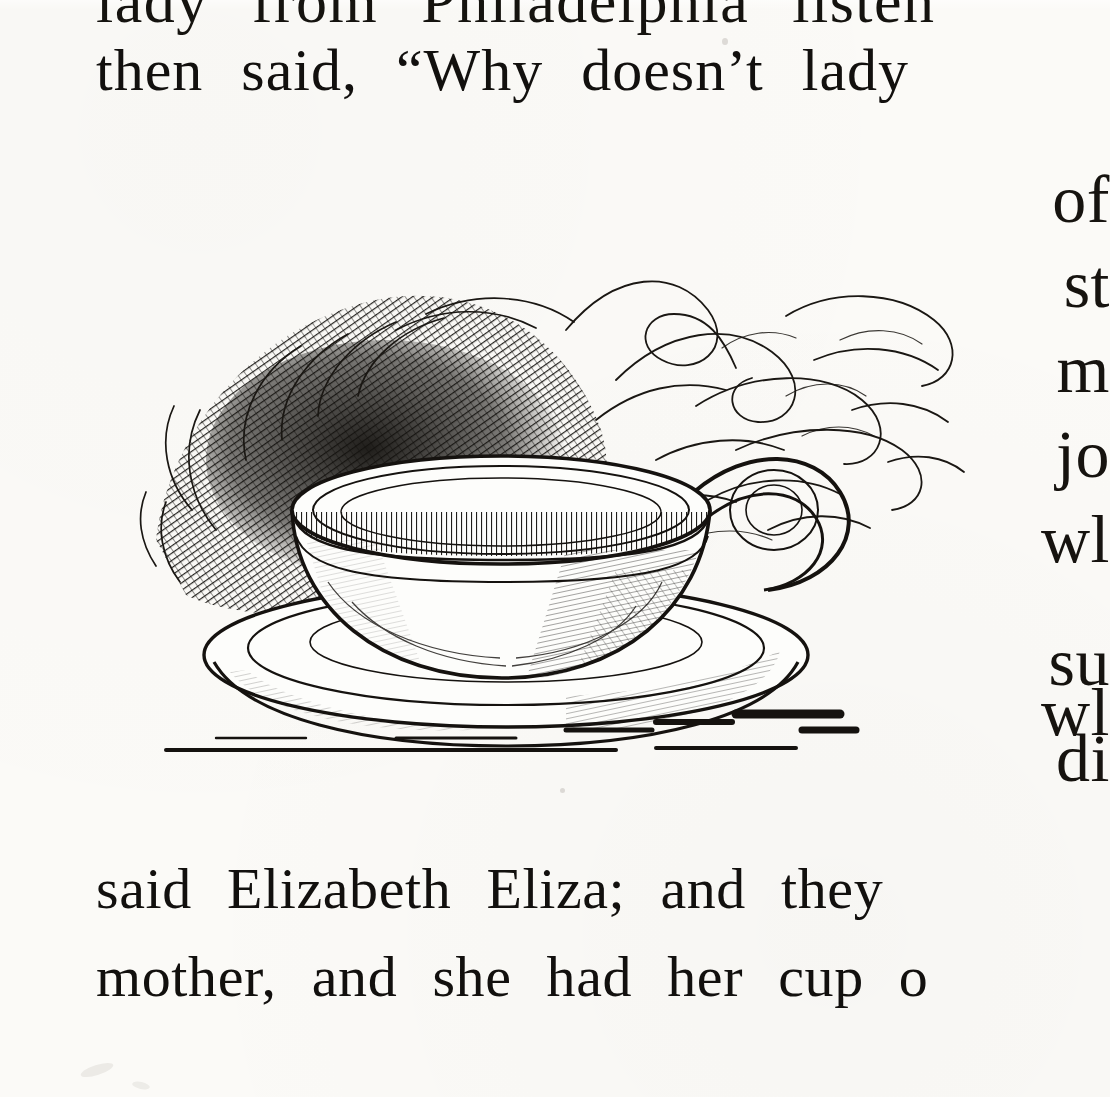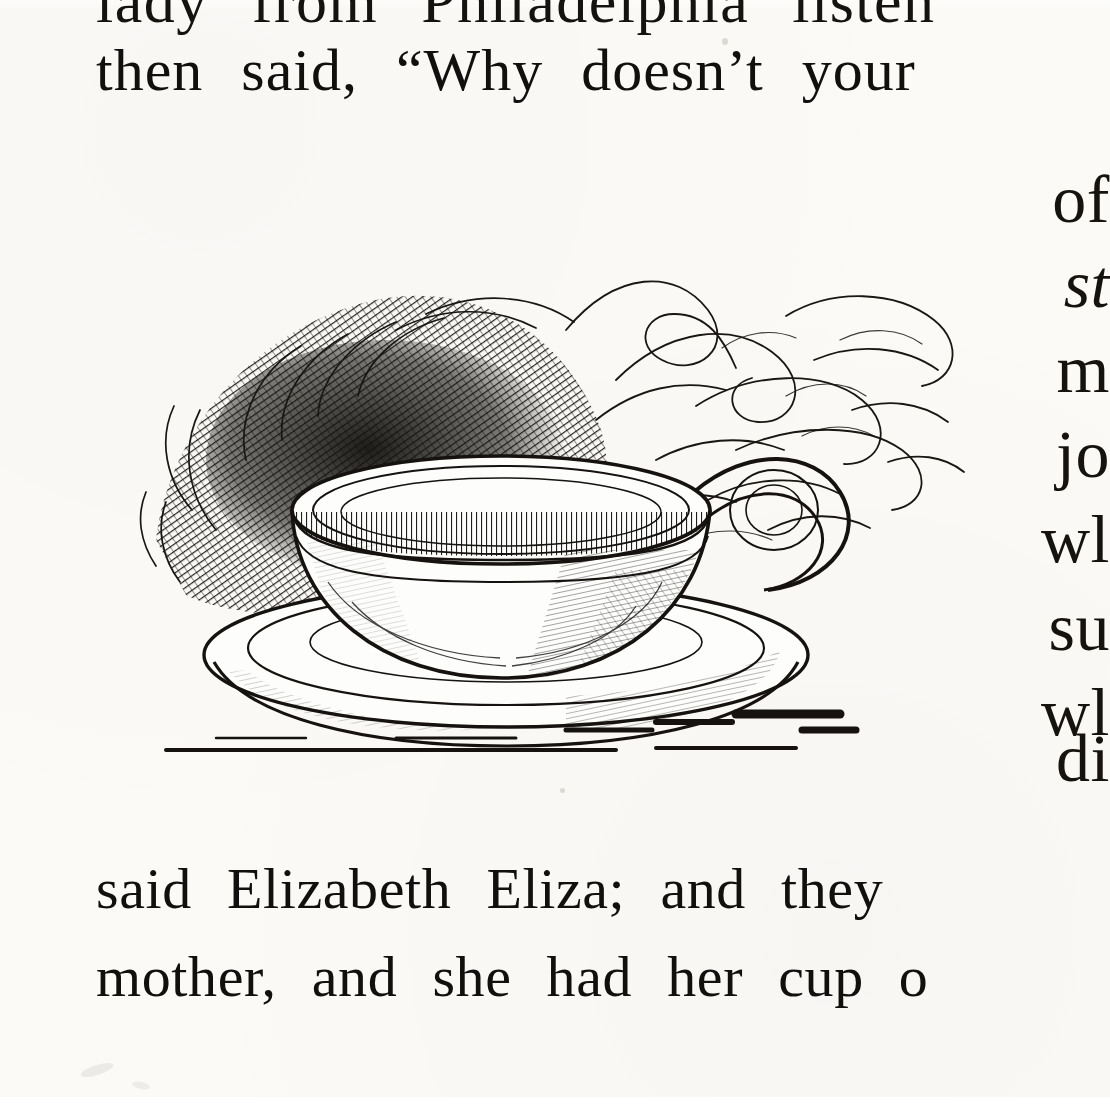--- a/index.html
+++ b/index.html
@@ -98,28 +98,28 @@
 </style>
 </head>
 <body>
 
 <div id="page">
 
   <div class="fade-edge-top"></div>
 
   <div class="textline line-top-clipped">lady from Philadelphia listen</div>
 
-  <div class="textline line-2">then said, “Why doesn’t your</div>
+  <div class="textline line-2">then said, “Why doesn’t lady</div>
 
   <div class="rightfrag" style="top:160px;">of</div>
-  <div class="rightfrag" style="top:245px;font-style:italic;">st</div>
+  <div class="rightfrag" style="top:245px;">st</div>
   <div class="rightfrag" style="top:330px;">m</div>
   <div class="rightfrag" style="top:415px;">jo</div>
   <div class="rightfrag" style="top:500px;">wl</div>
-  <div class="rightfrag" style="top:588px;">su</div>
+  <div class="rightfrag" style="top:623px;">su</div>
   <div class="rightfrag" style="top:673px;">wl</div>
   <div class="rightfrag" style="top:719px;">di</div>
 
   <div id="illustration">
     <svg width="900" height="570" viewBox="0 0 900 570" xmlns="http://www.w3.org/2000/svg">
       <defs>
         <pattern id="hatchA" width="6" height="6" patternUnits="userSpaceOnUse" patternTransform="rotate(55)">
           <line x1="0" y1="0" x2="0" y2="6" stroke="#14120f" stroke-width="2.4"></line>
         </pattern>
         <pattern id="hatchB" width="7" height="7" patternUnits="userSpaceOnUse" patternTransform="rotate(-35)">

